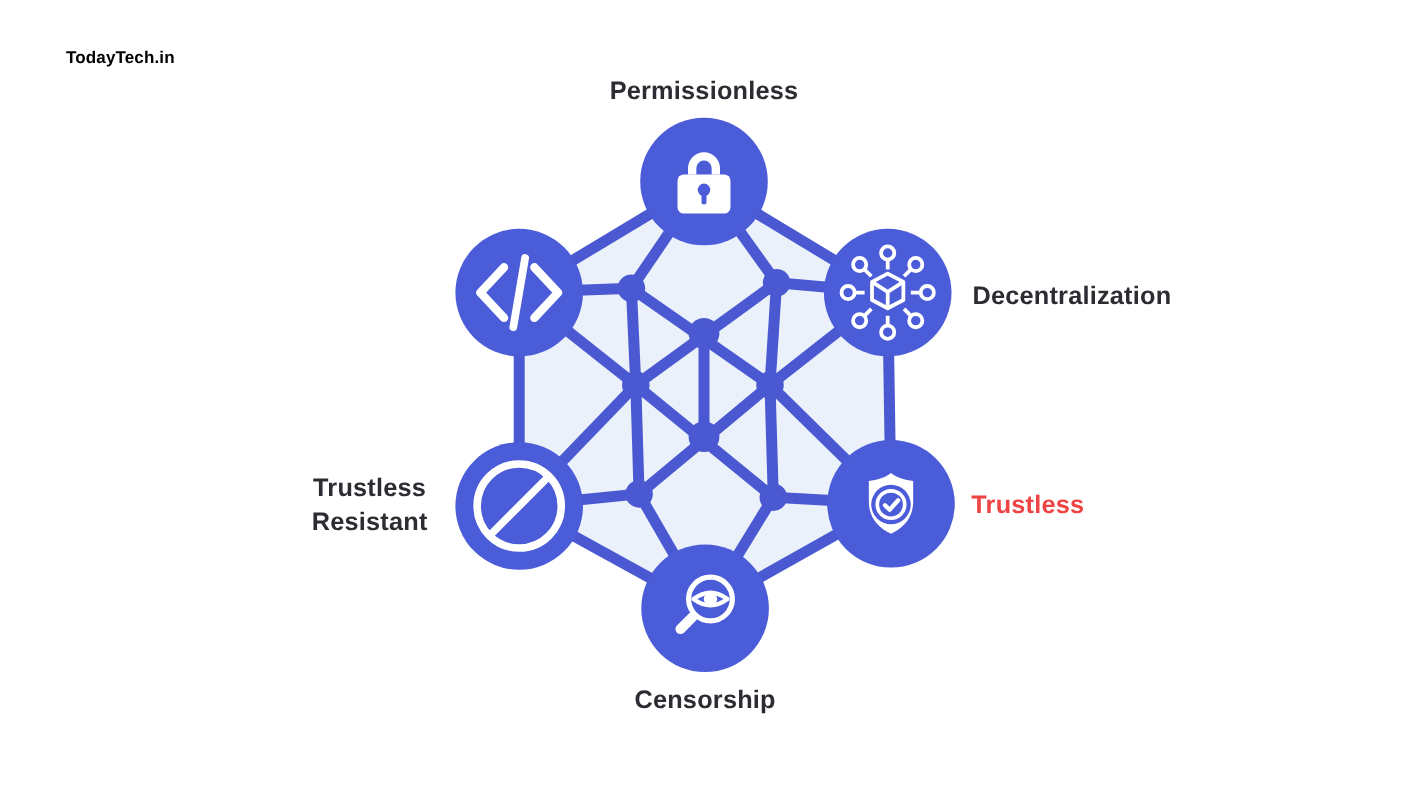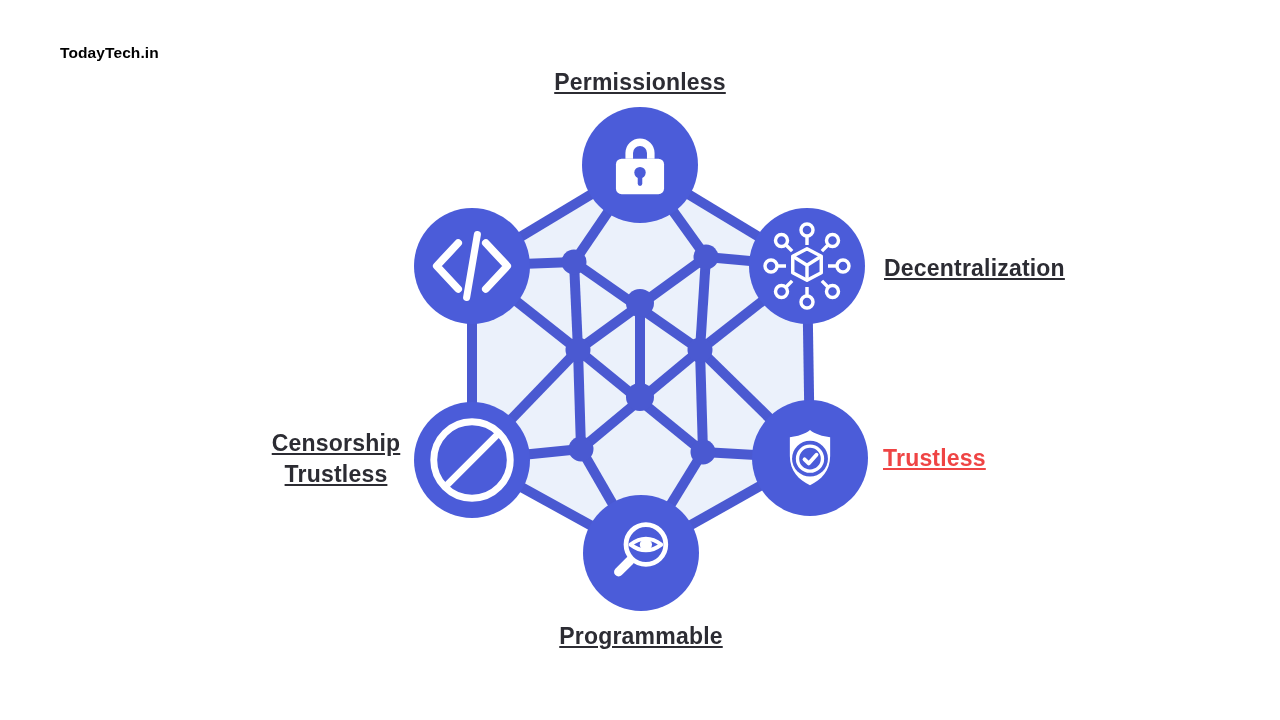--- a/index.html
+++ b/index.html
@@ -19,21 +19,21 @@
     background:#4b5cd9;display:flex;align-items:center;justify-content:center;
   }
   .n-permissionless{left:582px;top:107px;}
   .n-decentralization{left:749px;top:208px;}
   .n-trustless{left:752px;top:400px;}
   .n-transparent{left:583px;top:495px;}
   .n-censorship{left:414px;top:402px;}
   .n-programmable{left:414px;top:208px;}
   .label{
     position:absolute;color:#2c2c33;font-size:23px;font-weight:600;
-    letter-spacing:.2px;line-height:1.34;white-space:nowrap;text-decoration:underline;
+    letter-spacing:.2px;line-height:1.34;white-space:nowrap;
   }
   .l-permissionless{left:640px;top:67px;transform:translateX(-50%);}
   .l-decentralization{left:884px;top:253px;text-align:right;}
   .l-trustless{left:883px;top:443px;}
   .l-transparent{left:641px;top:621px;transform:translateX(-50%);}
   .l-censorship{left:336px;top:428px;transform:translateX(-50%);width:180px;
     text-align:center;white-space:normal;}
   .l-programmable{right:882px;top:253px;text-align:right;}
   svg{display:block;}
 </style>
@@ -138,16 +138,16 @@
     <svg width="92" height="92" viewBox="0 0 60 60" fill="none" stroke="#fff" stroke-linecap="round" stroke-linejoin="round">
       <path d="M21 15 L7 30 L21 45" stroke-width="5"></path>
       <path d="M39 15 L53 30 L39 45" stroke-width="5"></path>
       <path d="M33.5 9.5 L26.5 50.5" stroke-width="4.6"></path>
     </svg>
   </div>
 
   <div class="label l-permissionless" style="color: rgb(44, 44, 51);">Permissionless</div>
   <div class="label l-decentralization" style="color: rgb(44, 44, 51);">Decentralization</div>
   <div class="label l-trustless" style="color: #ef4444;">Trustless</div>
-  <div class="label l-transparent" style="color: rgb(44, 44, 51);">Programmable</div>
-  <div class="label l-censorship" style="color: rgb(44, 44, 51);">Censorship Trustless</div>
+  <div class="label l-transparent" style="color: rgb(44, 44, 51);">Censorship</div>
+  <div class="label l-censorship" style="color: rgb(44, 44, 51);">Trustless Resistant</div>
 
 </div>
 
 </body></html>

